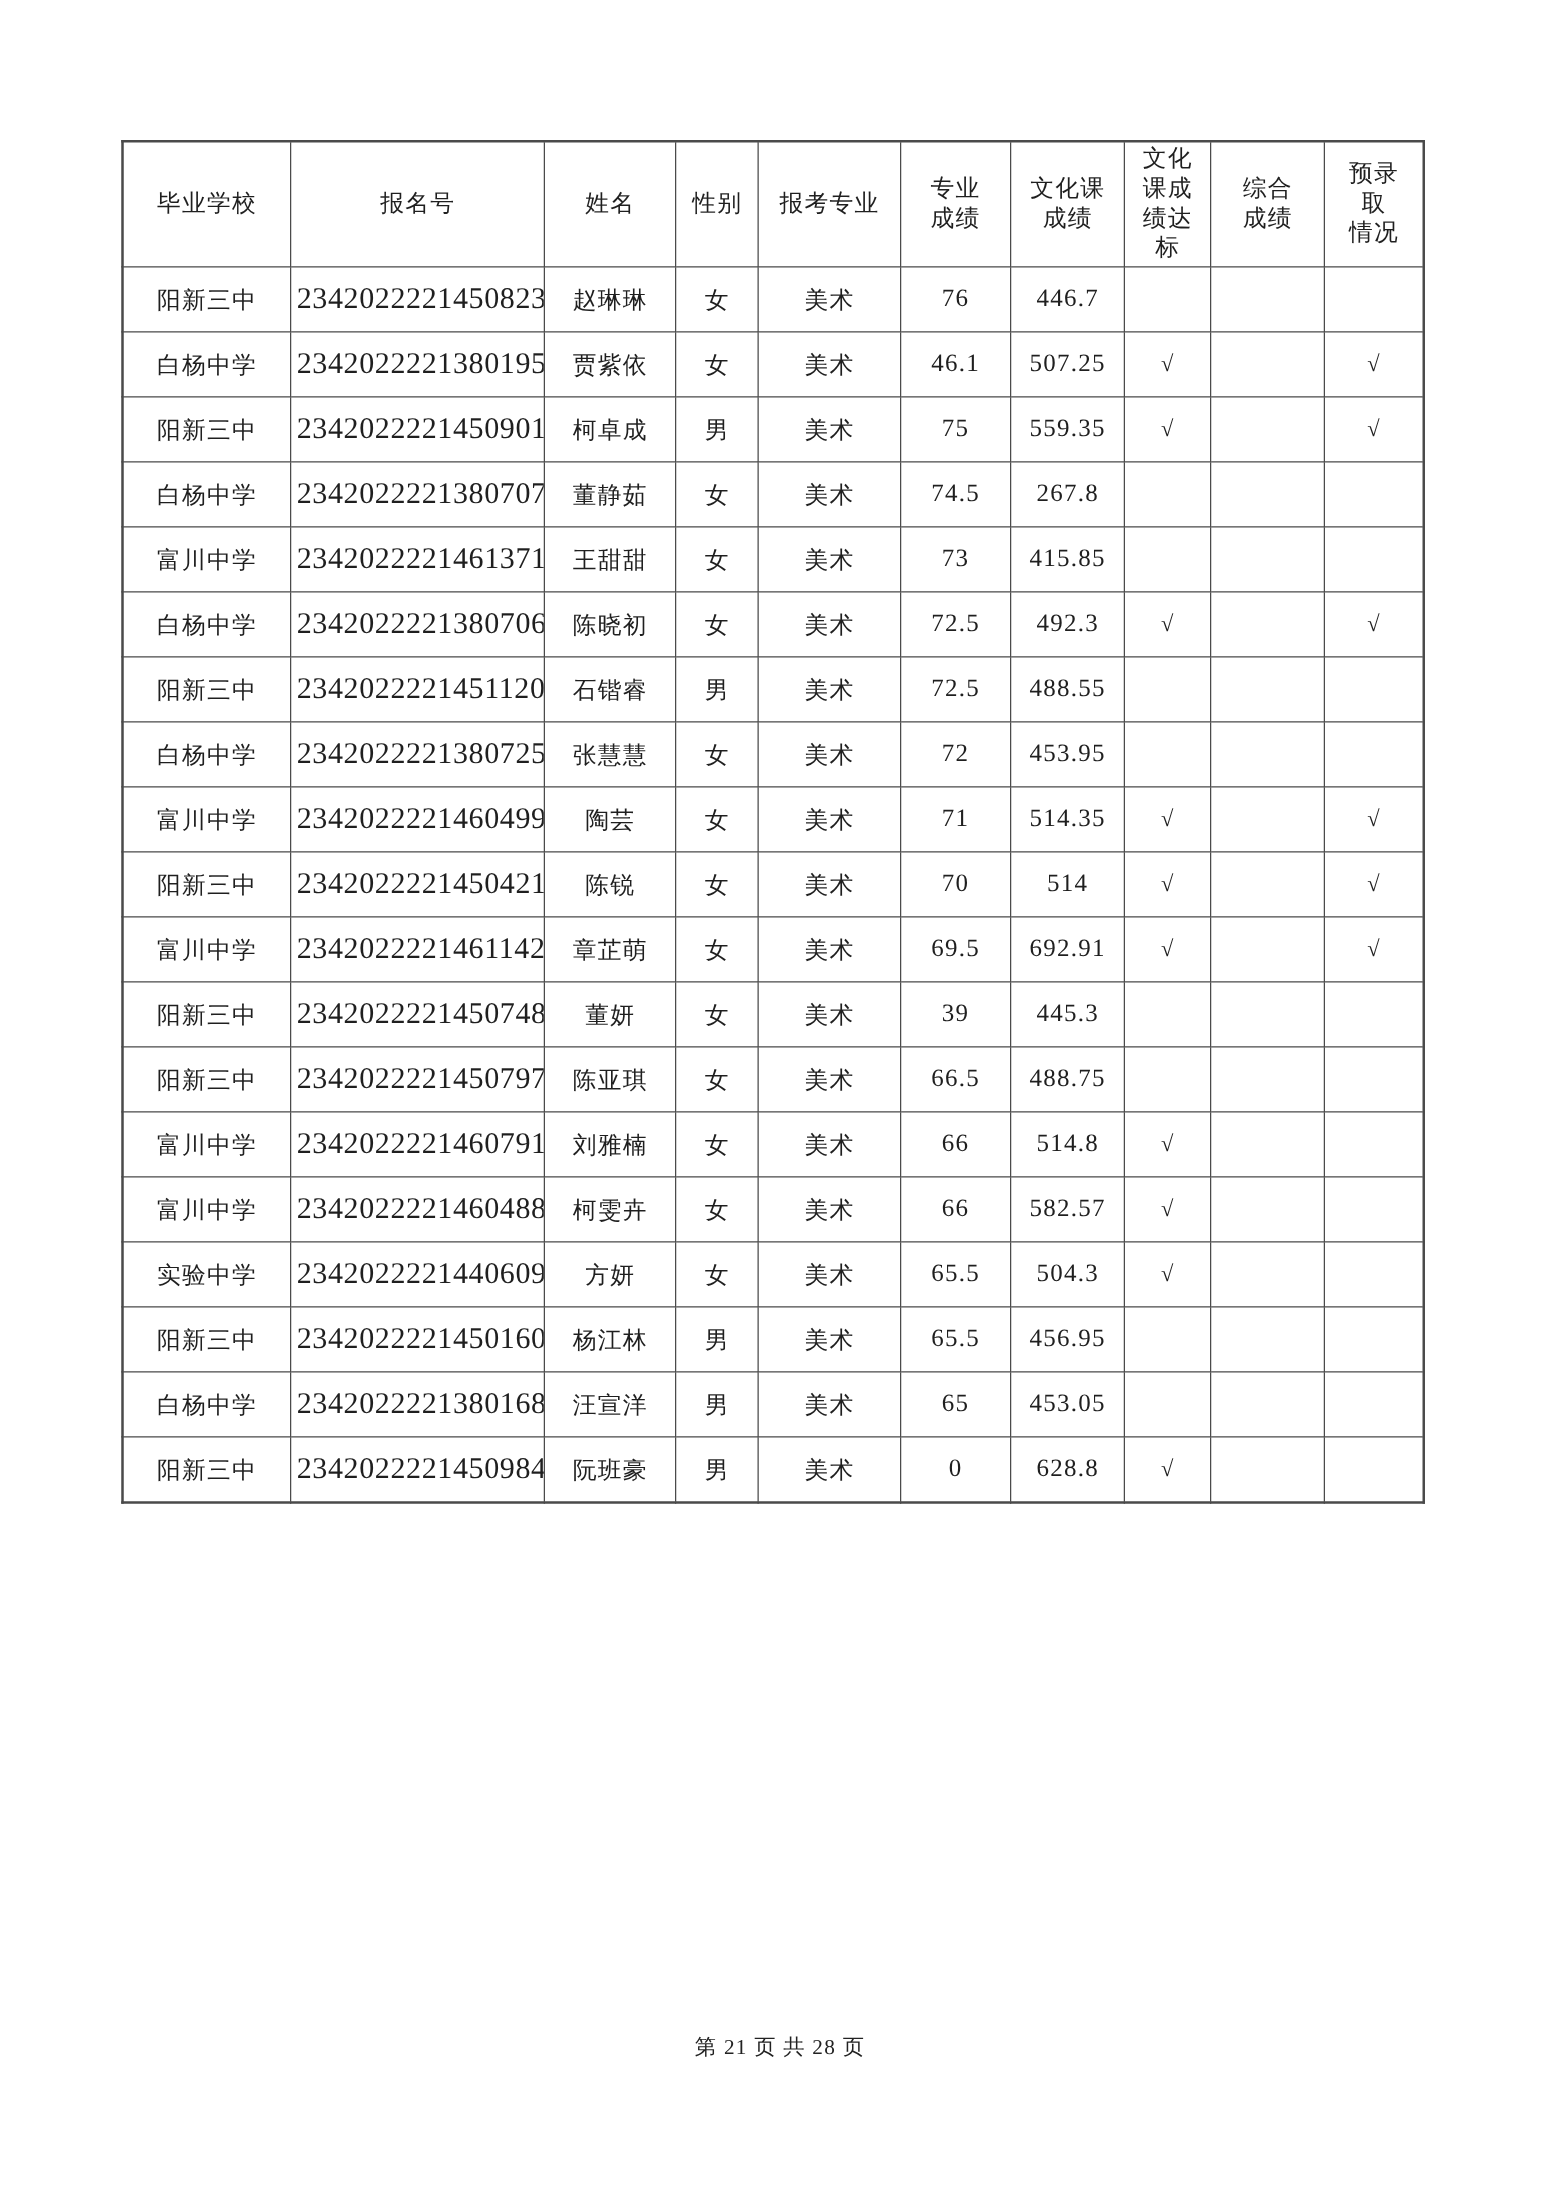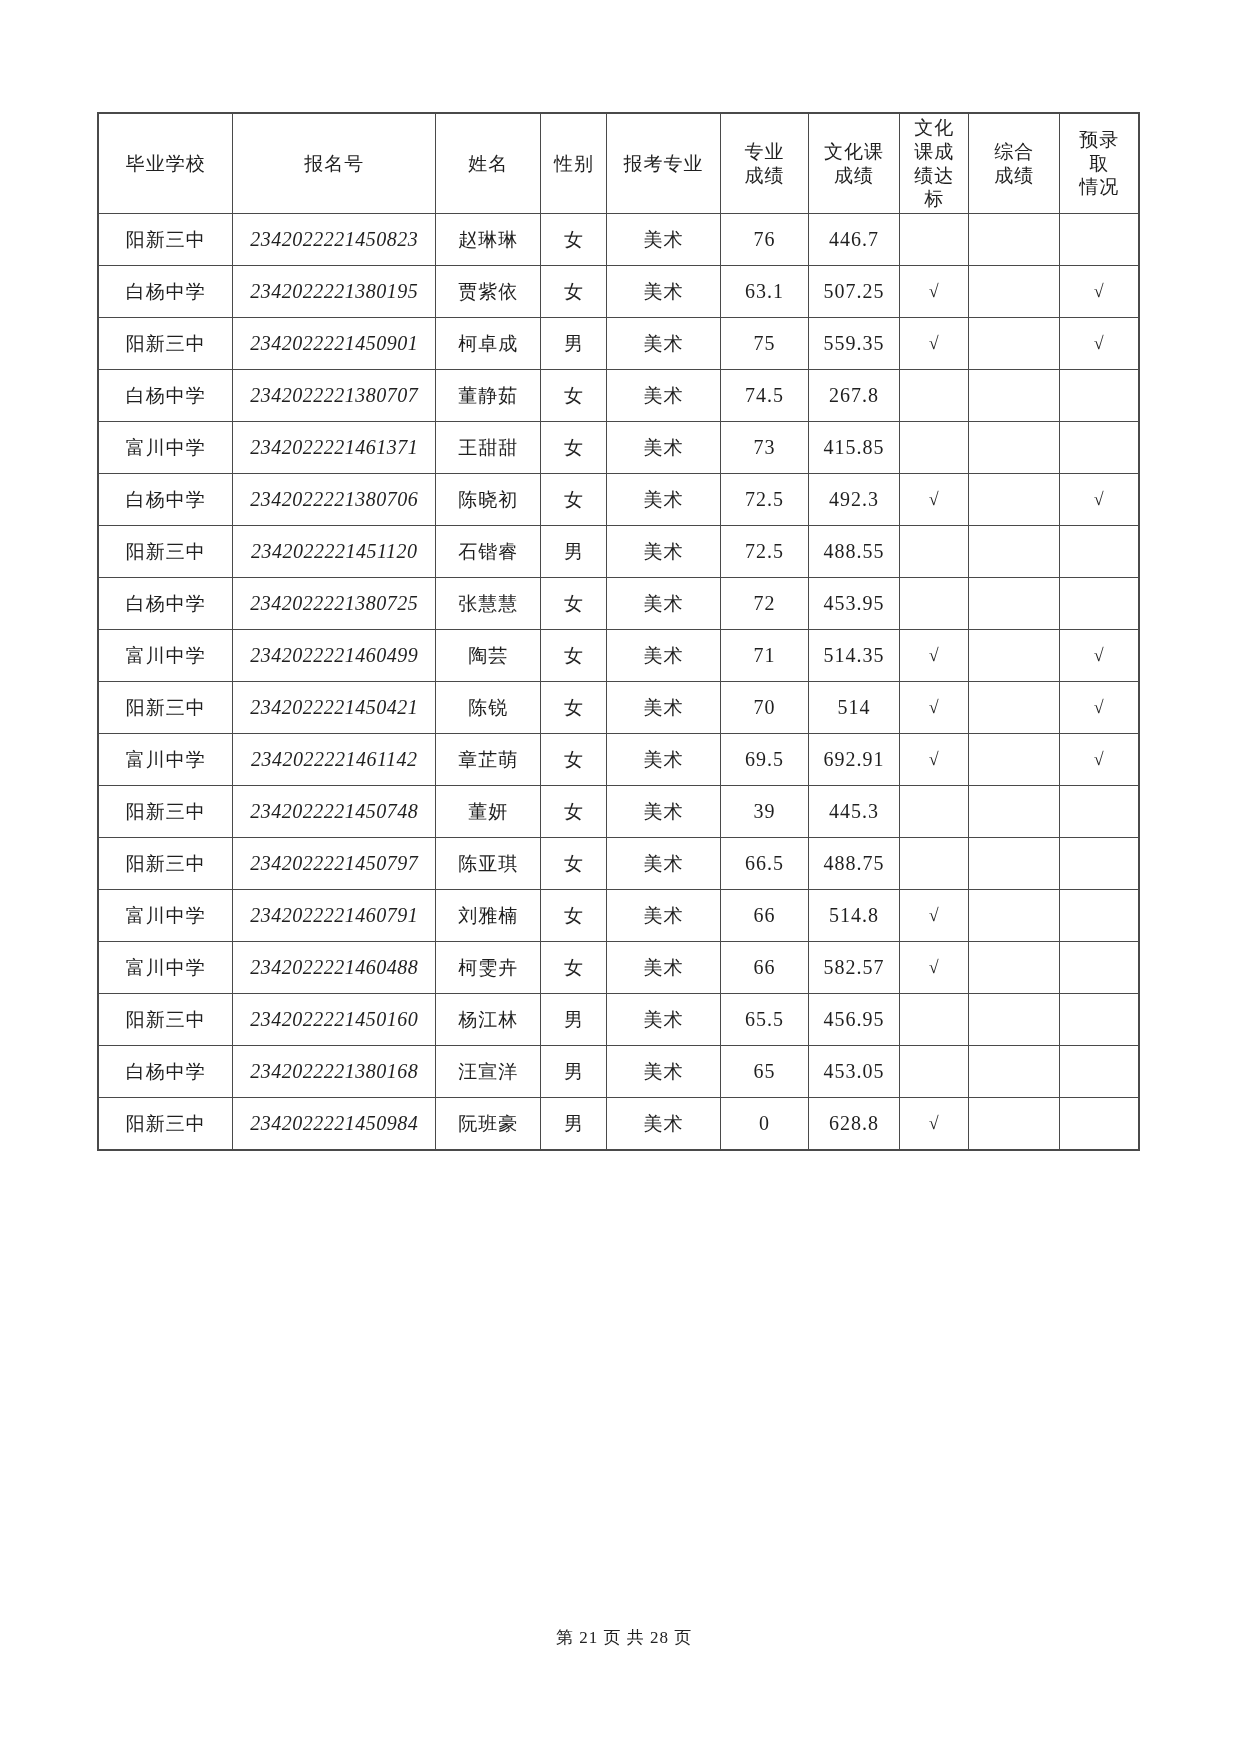--- a/index.html
+++ b/index.html
@@ -40,23 +40,22 @@
     letter-spacing: 1px;
     line-height: 1.25;
     white-space: pre-line;
   }
   .score-table tbody td {
     height: 47px;
     font-size: 19px;
     letter-spacing: 1px;
   }
   .score-table tbody td.col-reg_no {
-    font-size: 20px;
+    font-size: 24px;
     letter-spacing: 0.5px;
-    font-style: italic;
   }
   .score-table tbody td.col-major_score,
   .score-table tbody td.col-culture_score {
     font-size: 20px;
   }
   .score-table tbody td.col-culture_pass,
   .score-table tbody td.col-pre_admission {
     font-size: 18px;
   }
   .page-footer {
@@ -123,21 +122,21 @@
           <td class="col-culture_pass"></td>
           <td class="col-comprehensive_score"></td>
           <td class="col-pre_admission"></td>
         </tr>
         <tr>
           <td class="col-school">白杨中学</td>
           <td class="col-reg_no">2342022221380195</td>
           <td class="col-name">贾紫依</td>
           <td class="col-gender">女</td>
           <td class="col-major">美术</td>
-          <td class="col-major_score">63.1</td>
+          <td class="col-major_score">46.1</td>
           <td class="col-culture_score">507.25</td>
           <td class="col-culture_pass">√</td>
           <td class="col-comprehensive_score"></td>
           <td class="col-pre_admission">√</td>
         </tr>
         <tr>
           <td class="col-school">阳新三中</td>
           <td class="col-reg_no">2342022221450901</td>
           <td class="col-name">柯卓成</td>
           <td class="col-gender">男</td>
@@ -286,20 +285,32 @@
           <td class="col-name">柯雯卉</td>
           <td class="col-gender">女</td>
           <td class="col-major">美术</td>
           <td class="col-major_score">66</td>
           <td class="col-culture_score">582.57</td>
           <td class="col-culture_pass">√</td>
           <td class="col-comprehensive_score"></td>
           <td class="col-pre_admission"></td>
         </tr>
         <tr>
+          <td class="col-school">实验中学</td>
+          <td class="col-reg_no">2342022221440609</td>
+          <td class="col-name">方妍</td>
+          <td class="col-gender">女</td>
+          <td class="col-major">美术</td>
+          <td class="col-major_score">65.5</td>
+          <td class="col-culture_score">504.3</td>
+          <td class="col-culture_pass">√</td>
+          <td class="col-comprehensive_score"></td>
+          <td class="col-pre_admission"></td>
+        </tr>
+        <tr>
           <td class="col-school">阳新三中</td>
           <td class="col-reg_no">2342022221450160</td>
           <td class="col-name">杨江林</td>
           <td class="col-gender">男</td>
           <td class="col-major">美术</td>
           <td class="col-major_score">65.5</td>
           <td class="col-culture_score">456.95</td>
           <td class="col-culture_pass"></td>
           <td class="col-comprehensive_score"></td>
           <td class="col-pre_admission"></td>

